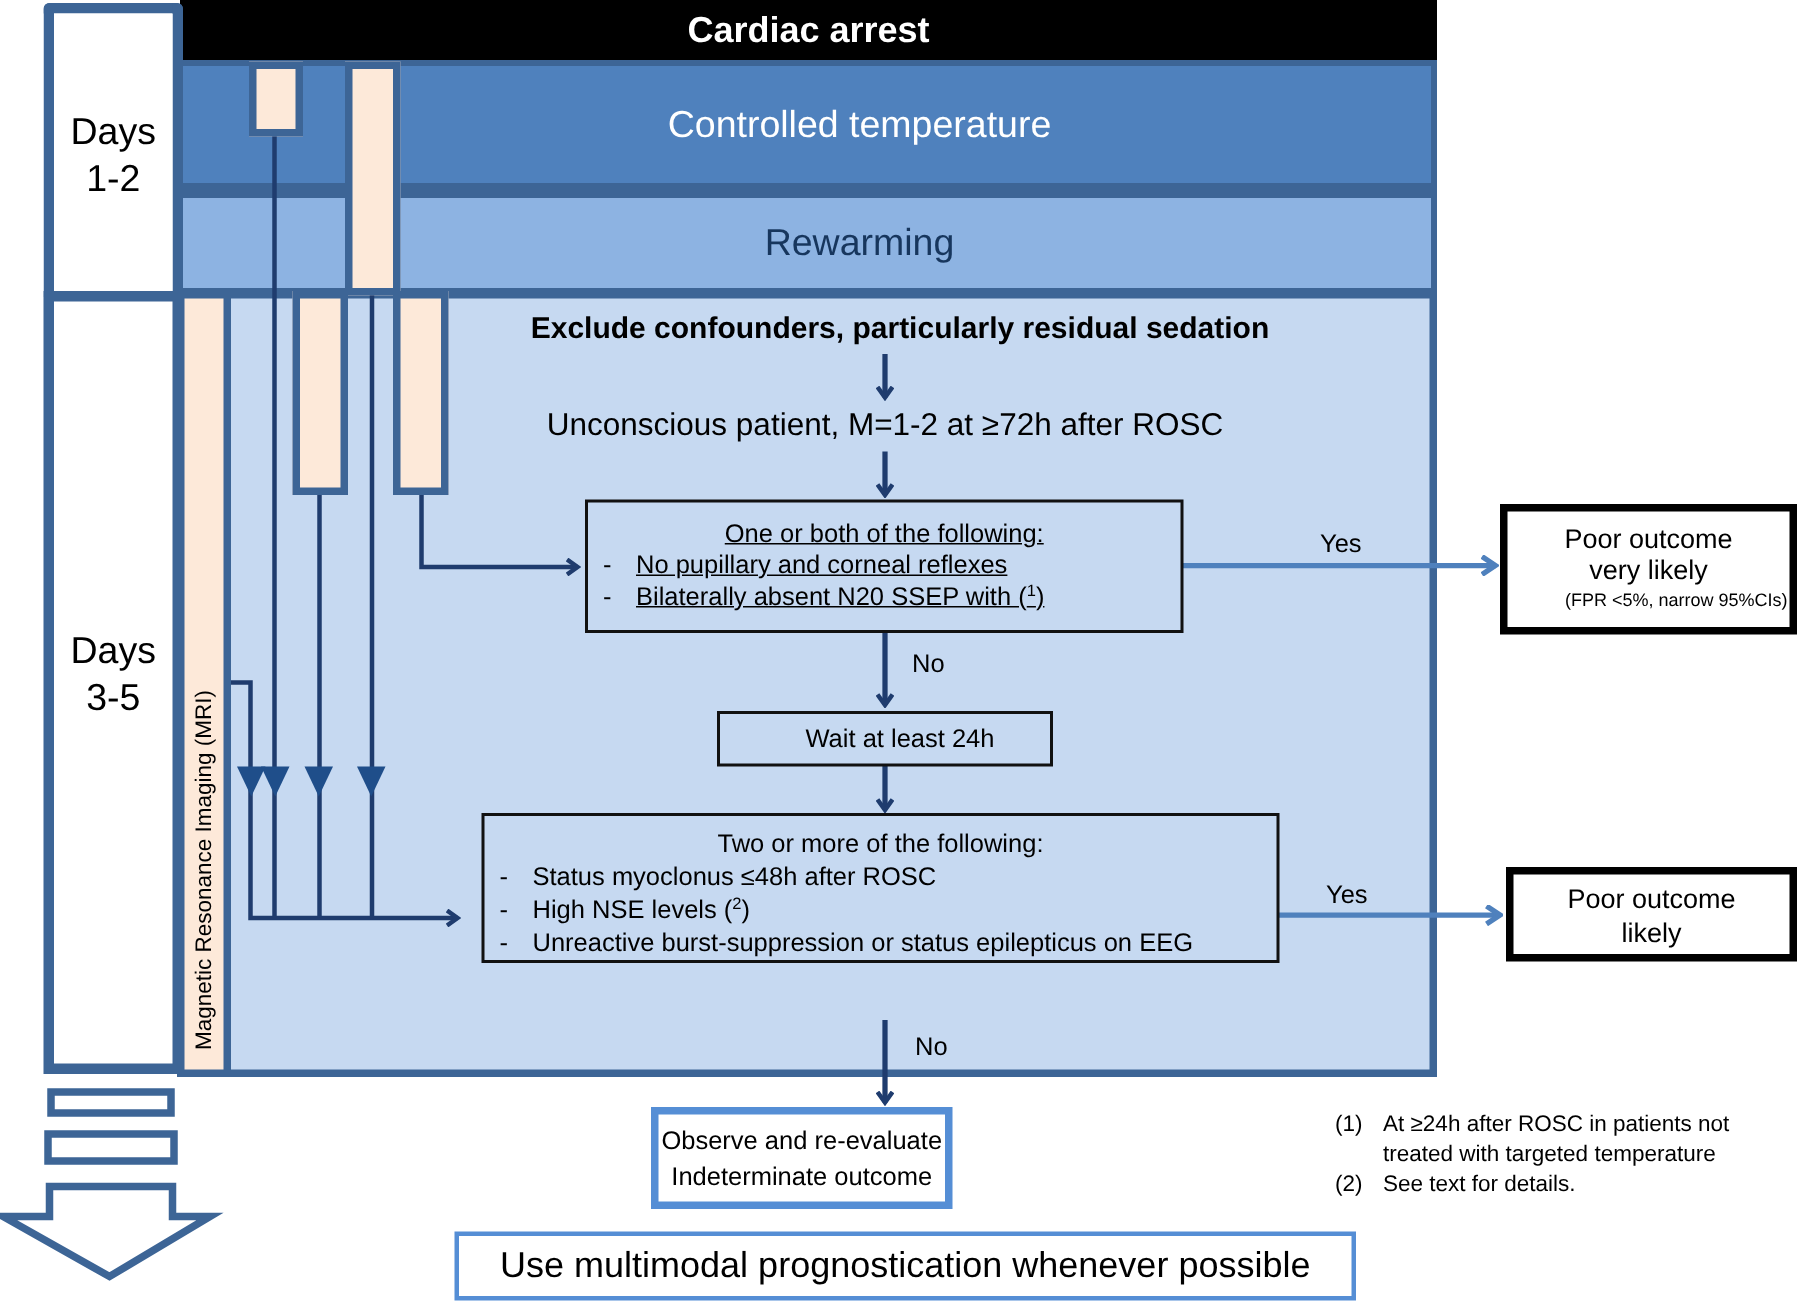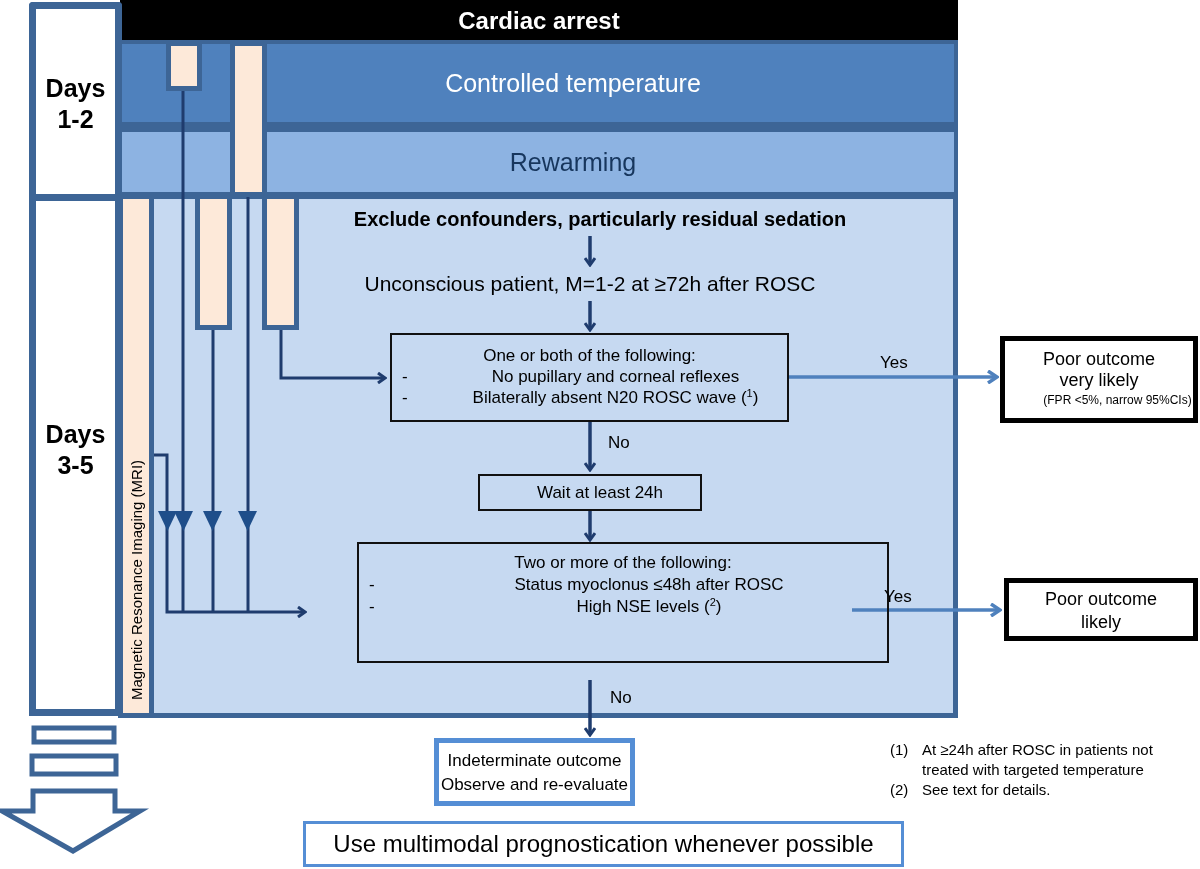--- a/index.html
+++ b/index.html
@@ -1,24 +1,24 @@
 <!DOCTYPE html>
 <html><head>
 <meta charset="utf-8">
 <style>
   html, body { margin:0; padding:0; background:#ffffff; }
   body { width:1200px; height:869px; position:relative; overflow:hidden; font-family:"Liberation Sans", "DejaVu Sans", sans-serif; color:#000; }
   .abs { position:absolute; box-sizing:border-box; }
   svg.lines { position:absolute; left:0; top:0; width:1200px; height:869px; pointer-events:none; }
-  .days { background:#fff; border:7px solid #3d6596; display:flex; align-items:center; justify-content:center; text-align:center; font-size:25px; line-height:31px;font-weight:bold; }
+  .days { background:#fff; border:7px solid #3d6596; display:flex; align-items:center; justify-content:center; text-align:center; font-size:25px; line-height:31px; }
   .band-title { display:flex; align-items:center; justify-content:center; }
   .box { background:transparent; border:2px solid #111; }
   .txt-c { text-align:center; }
   .list { list-style:none; margin:0; padding:0; }
-  .list li { position:relative; padding-left:52px;text-align:center; }
+  .list li { position:relative; padding-left:32px; }
   .list li::before { content:"-"; position:absolute; left:10px; }
   sup { font-size:11px; vertical-align:6px; line-height:0; }
 </style>
 </head>
 <body>
 
 <div class="abs band-title" style="left:120px;top:0;width:838px;height:42px;background:#000;color:#fff;font-weight:bold;font-size:24px;">
   <span>Cardiac arrest</span>
 </div>
 
@@ -82,58 +82,59 @@
   <line x1="852" y1="610" x2="1000" y2="610" stroke="#4f81bd" stroke-width="3.5" marker-end="url(#openLight)"></line>
 
   <rect x="34" y="728" width="80" height="14" fill="#fff" stroke="#3d6596" stroke-width="5"></rect>
   <rect x="32" y="756" width="84" height="18" fill="#fff" stroke="#3d6596" stroke-width="5"></rect>
   <polygon points="33,791 115,791 115,811 140,811 73,851 2,811 33,811" fill="#fff" stroke="#3d6596" stroke-width="5" stroke-linejoin="miter"></polygon>
 </svg>
 
 <div class="abs txt-c" style="left:330px;top:208px;width:540px;font-size:20px;font-weight:bold;">Exclude confounders, particularly residual sedation</div>
 <div class="abs txt-c" style="left:330px;top:272px;width:520px;font-size:21px;">Unconscious patient,  M=1-2 at ≥72h after ROSC</div>
 
-<div class="abs box" style="left:390px;top:333px;width:399px;height:89px;font-size:17px;line-height:21px;padding-top:10px;">
+<div class="abs box" style="left:390px;top:333px;width:399px;height:89px;font-size:17px;line-height:21px;padding-top:10px;text-decoration:underline;">
   <div class="txt-c">One or both of the following:</div>
   <ul class="list">
     <li><span>No pupillary and corneal reflexes</span></li>
-    <li><span>Bilaterally absent N20 ROSC wave (</span><sup>1</sup>)</li>
+    <li><span>Bilaterally absent N20 SSEP with (</span><sup>1</sup>)</li>
   </ul>
 </div>
 
 <div class="abs" style="left:880px;top:353px;font-size:17px;">Yes</div>
 <div class="abs" style="left:608px;top:433px;font-size:17px;">No</div>
 
 <div class="abs txt-c" style="left:1000px;top:336px;width:198px;height:87px;border:5px solid #000;background:#fff;font-size:18px;line-height:21px;padding-top:8px;">
   <div>Poor outcome</div>
   <div>very likely</div>
   <div style="font-size:12px;line-height:18px;margin-left:37px;">(FPR &lt;5%, narrow 95%CIs)</div>
 </div>
 
 <div class="abs box txt-c" style="left:478px;top:474px;width:224px;height:37px;font-size:17px;line-height:33px;padding-left:20px;">Wait at least 24h</div>
 
-<div class="abs box" style="left:321px;top:542px;width:532px;height:121px;font-size:17px;line-height:22px;padding-top:8px;margin-left:36px;">
+<div class="abs box" style="left:321px;top:542px;width:532px;height:100px;font-size:17px;line-height:22px;padding-top:8px;">
   <div class="txt-c">Two or more of the following:</div>
   <ul class="list">
     <li><span>Status myoclonus ≤48h after ROSC</span></li>
     <li><span>High  NSE levels (</span><sup>2</sup>)</li>
+    <li><span>Unreactive burst-suppression or status epilepticus on EEG</span></li>
   </ul>
 </div>
 
 <div class="abs" style="left:884px;top:587px;font-size:17px;">Yes</div>
 <div class="abs" style="left:610px;top:688px;font-size:17px;">No</div>
 
 <div class="abs txt-c" style="left:1004px;top:578px;width:194px;height:63px;border:5px solid #000;background:#fff;font-size:18px;line-height:23px;padding-top:5px;">
   <div>Poor outcome</div>
   <div>likely</div>
 </div>
 
 <div class="abs txt-c" style="left:434px;top:738px;width:201px;height:68px;border:5px solid #558ed5;background:#fff;font-size:17px;line-height:24px;padding-top:6px;">
+  <div>Observe and re-evaluate</div>
   <div>Indeterminate outcome</div>
-  <div>Observe and re-evaluate</div>
 </div>
 
 <div class="abs txt-c" style="left:303px;top:821px;width:601px;height:46px;border:3px solid #558ed5;background:#fff;font-size:24px;line-height:40px;">Use multimodal prognostication whenever possible</div>
 
 <div class="abs" style="left:890px;top:740px;width:300px;font-size:15px;line-height:20px;">
   <div style="display:flex;">
     <span style="width:32px;flex:none;">(1)</span>
     <span>At ≥24h after ROSC in patients not treated with targeted temperature</span>
   </div>
   <div style="display:flex;">

